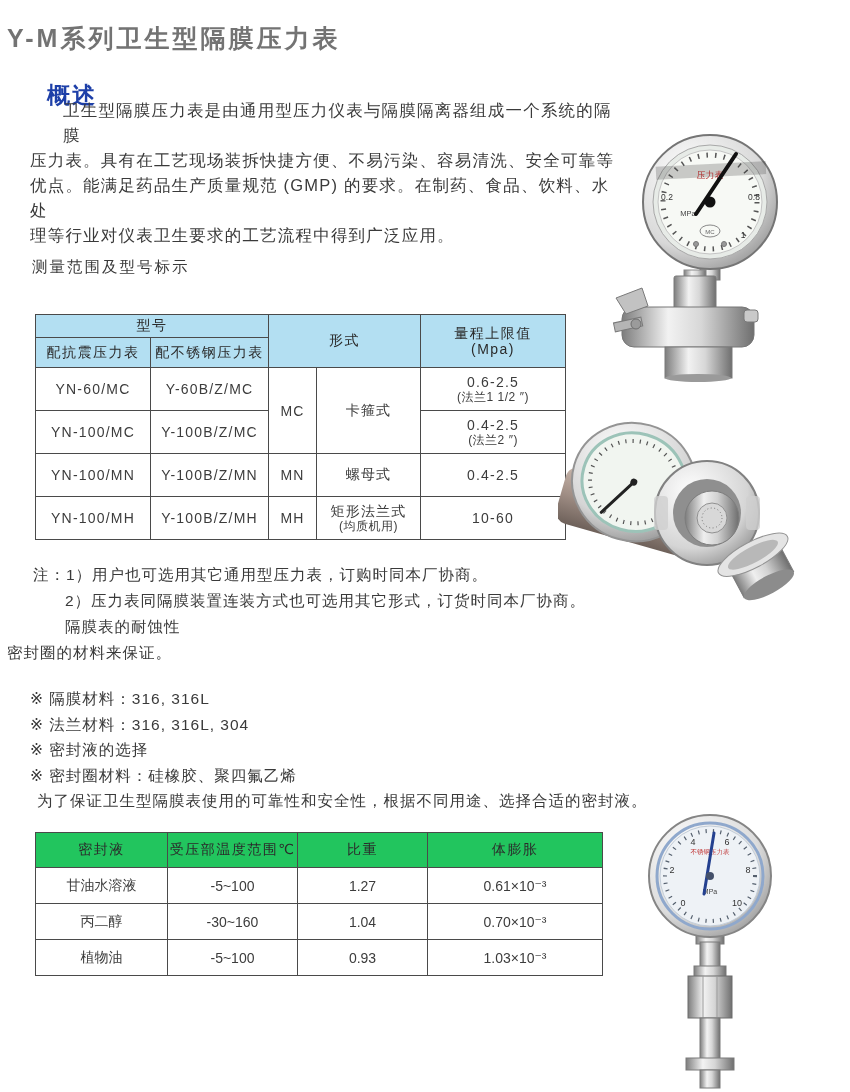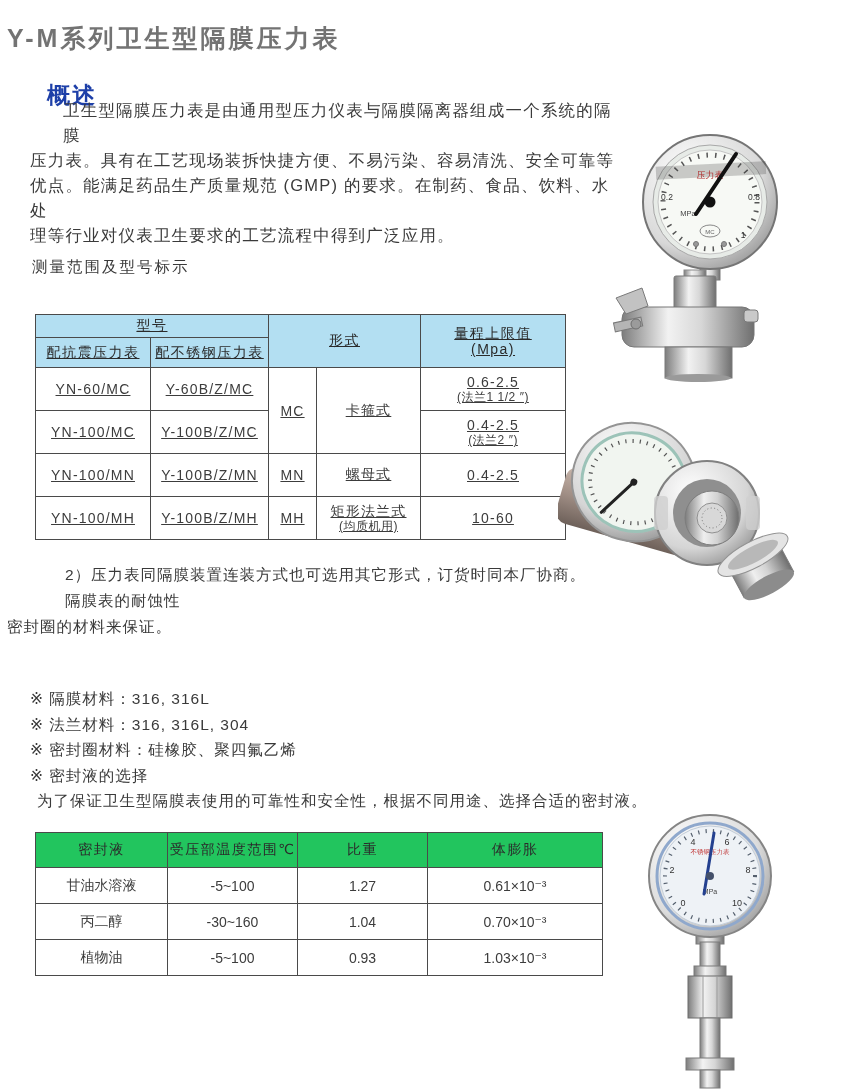--- a/index.html
+++ b/index.html
@@ -15,21 +15,21 @@
   .para{left:30px;top:98px;width:592px;font-size:16.5px;line-height:25px;letter-spacing:1.2px;}
   .para .indent{padding-left:33px;}
   .notes{left:7px;top:562px;width:810px;font-size:15.5px;line-height:26px;letter-spacing:1px;}
   .notes .i1{padding-left:26px;}
   .notes .i2{padding-left:58px;}
   .materials{left:30px;top:686px;width:790px;font-size:15.5px;line-height:25.5px;letter-spacing:1px;}
   .materials .tail{padding-left:7px;}
   table{position:absolute;border-collapse:collapse;table-layout:fixed;}
   td{border:1px solid #4a4a4a;text-align:center;vertical-align:middle;padding:0;color:#3c3c3c;}
   .t1{left:35px;top:314px;width:530px;font-size:14px;}
-  .t1 td{letter-spacing:1.2px;text-decoration:underline;}
+  .t1 td{letter-spacing:1.2px;}
   .t1 tr{height:43px;}
   .t1 tr.h1{height:23px;}
   .t1 tr.h2{height:30px;}
   .t1 tr.h1 td,.t1 tr.h2 td{background:#b3dff2;color:#2b2b2b;letter-spacing:1.5px;}
   .t2{left:35px;top:832px;width:567px;font-size:14px;}
   .t2 tr{height:36px;}
   .t2 tr.hd{height:35px;}
   .t2 tr.hd td{background:#22c55e;color:#2b2b2b;letter-spacing:1.5px;}
   .cell-small{font-size:12px;line-height:14px;letter-spacing:0.5px;}
   .cell-main{line-height:16px;}
@@ -106,30 +106,31 @@
         <td>
           <div class="cell-main">矩形法兰式</div>
           <div class="cell-small">(均质机用)</div>
         </td>
         <td>10-60</td>
       </tr>
     </tbody>
   </table>
 
   <div class="abs notes">
+    <div class="i1">注：1）用户也可选用其它通用型压力表，订购时同本厂协商。</div>
     <div class="i2">2）压力表同隔膜装置连装方式也可选用其它形式，订货时同本厂协商。</div>
     <div class="i2">隔膜表的耐蚀性</div>
     <div>密封圈的材料来保证。</div>
   </div>
 
   <div class="abs materials">
     <div>※ 隔膜材料：316, 316L</div>
     <div>※ 法兰材料：316, 316L, 304</div>
+    <div>※ 密封液的选择</div>
     <div>※ 密封圈材料：硅橡胶、聚四氟乙烯</div>
-    <div>※ 密封液的选择</div>
     <div class="tail">为了保证卫生型隔膜表使用的可靠性和安全性，根据不同用途、选择合适的密封液。</div>
   </div>
 
   <table class="t2">
     <colgroup>
       <col style="width:132px">
         <col style="width:130px">
         <col style="width:130px">
         <col style="width:175px">
     </colgroup>

